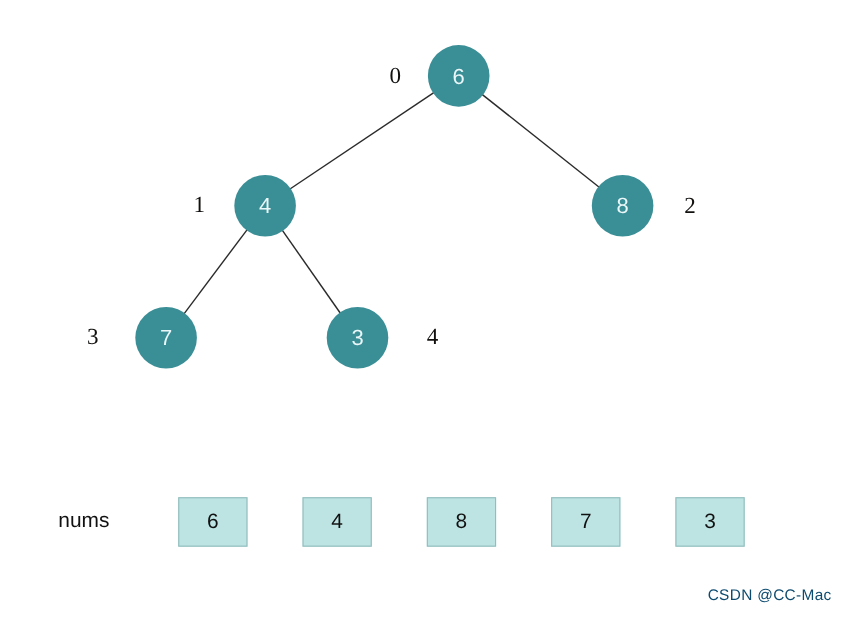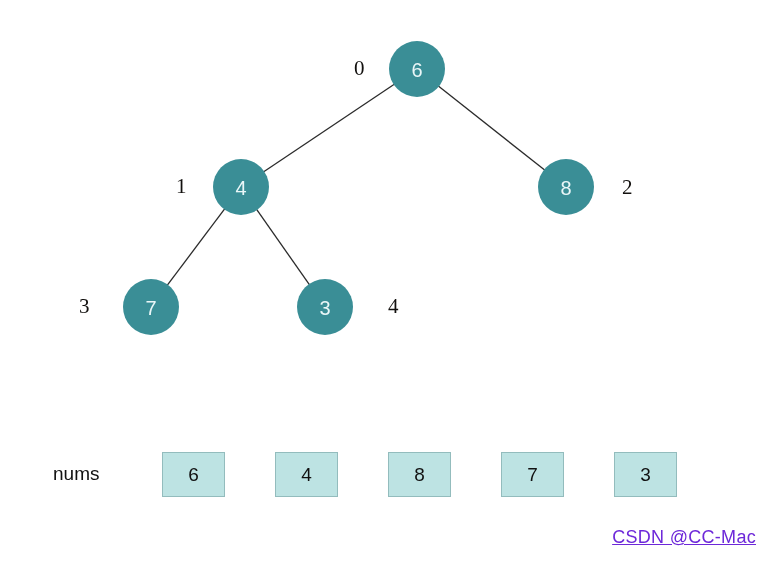--- a/index.html
+++ b/index.html
@@ -85,25 +85,24 @@
     justify-content: center;
     font-family: "Liberation Sans", sans-serif;
     font-size: 19px;
     color: #111111;
   }
   .watermark {
     position: absolute;
     right: 17px;
     bottom: 13px;
     font-family: "Liberation Sans", sans-serif;
-    font-size: 18px;
-    color: #6d28d9;
+    font-size: 14px;
+    color: #0c4a6e;
     letter-spacing: 0.3px;
     user-select: none;
-    text-decoration: underline;
   }
 </style>
 </head>
 <body>
 
 <div id="canvas">
 
   <svg class="tree-svg" id="tree-svg" viewBox="0 0 773 561">
       <line x1="395.40452080634554" y1="83.4787871866547" x2="262.59547919365446" y2="172.5212128133453" class="edge-line"></line>
       <line x1="437.3824172819628" y1="85.14178012933965" x2="545.6175827180372" y2="170.85821987066035" class="edge-line"></line>

